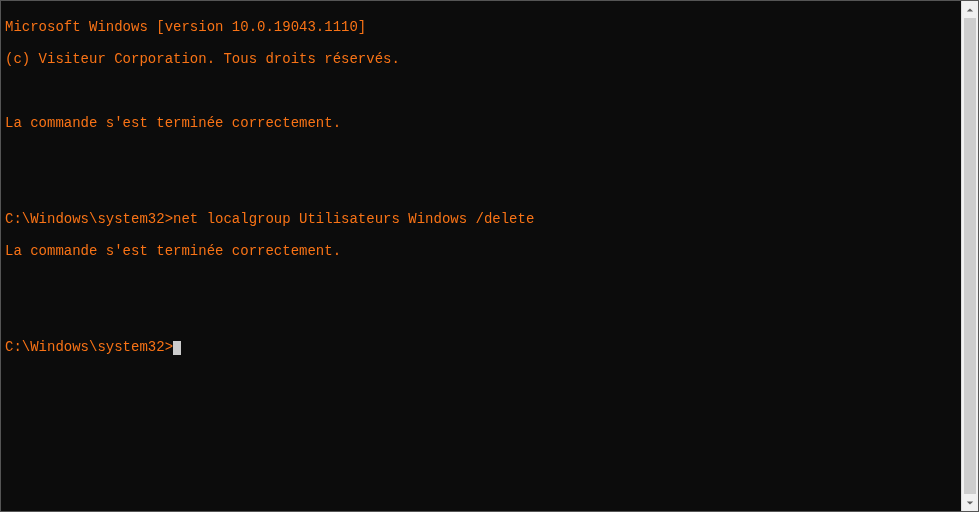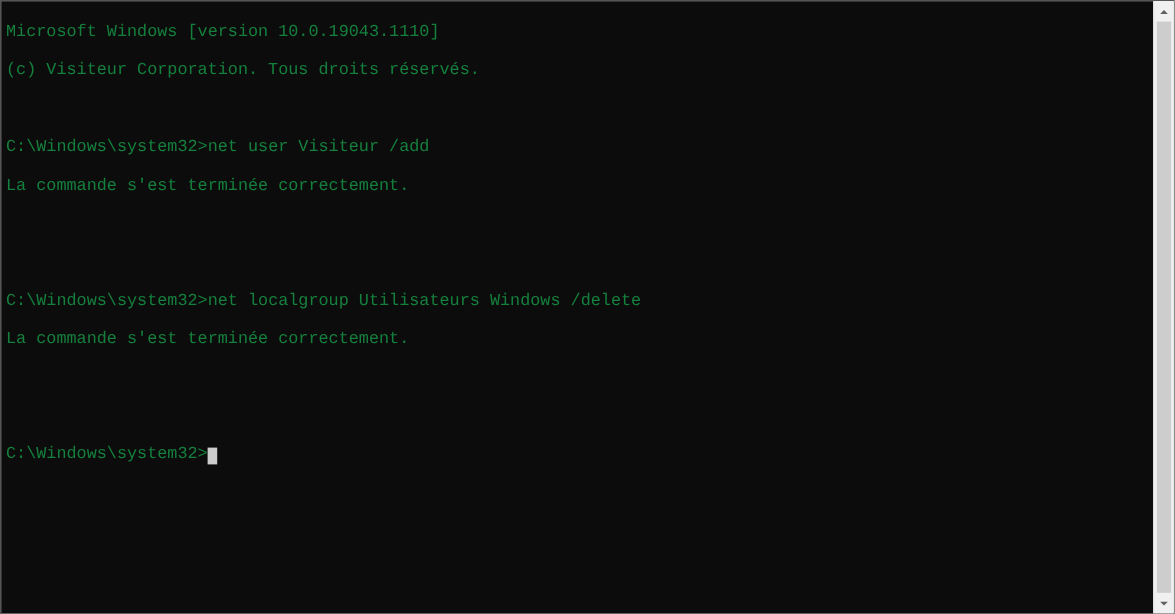--- a/index.html
+++ b/index.html
@@ -60,21 +60,21 @@
   .win-btn svg { width: 10px; height: 10px; stroke: #000; stroke-width: 1; fill: none; }
 
   .client {
     flex: 1 1 auto;
     display: flex;
     min-height: 0;
   }
   .terminal {
     flex: 1 1 auto;
     background: #0c0c0c;
-    color: #15803d;
+    color: #f97316;
     font-family: Consolas, "Courier New", monospace;
     font-size: 14px;
     line-height: 16px;
     padding: 2px 0 0 4px;
     white-space: pre;
     overflow: hidden;
   }
   .terminal .line { min-height: 16px; }
   .terminal .cursor {
     display: inline-block;
@@ -113,21 +113,20 @@
 </head>
 <body>
 
 <div class="window">
 
   <div class="client">
     <div class="terminal">
 <div class="line">Microsoft Windows [version 10.0.19043.1110]</div>
 <div class="line">(c) Visiteur Corporation. Tous droits réservés.</div>
 <div class="line"></div>
-<div class="line"><span>C:\Windows\system32&gt;</span><span>net user Visiteur /add</span></div>
 <div class="line">La commande s'est terminée correctement.</div>
 <div class="line"></div>
 <div class="line"></div>
 <div class="line"><span>C:\Windows\system32&gt;</span><span>net localgroup Utilisateurs Windows /delete</span></div>
 <div class="line">La commande s'est terminée correctement.</div>
 <div class="line"></div>
 <div class="line"></div>
 <div class="line"><span>C:\Windows\system32&gt;</span><span class="cursor"></span></div>
     </div>
 

